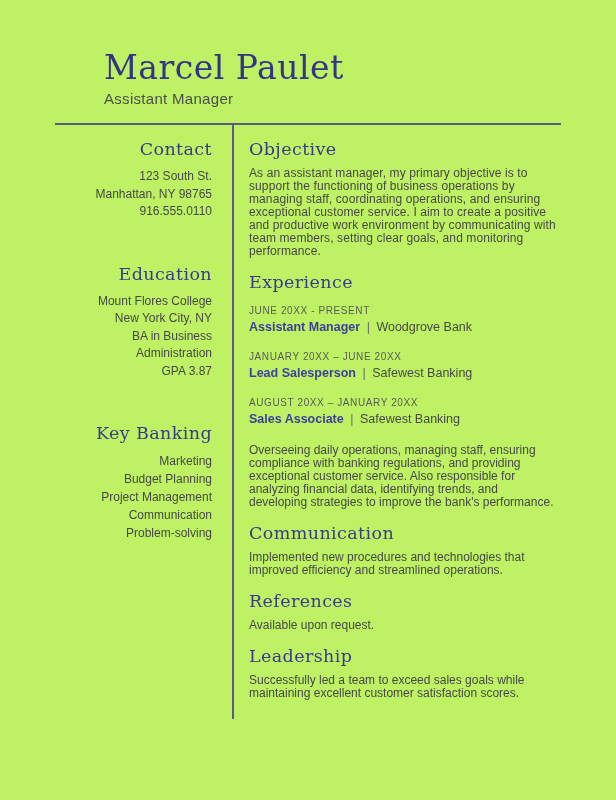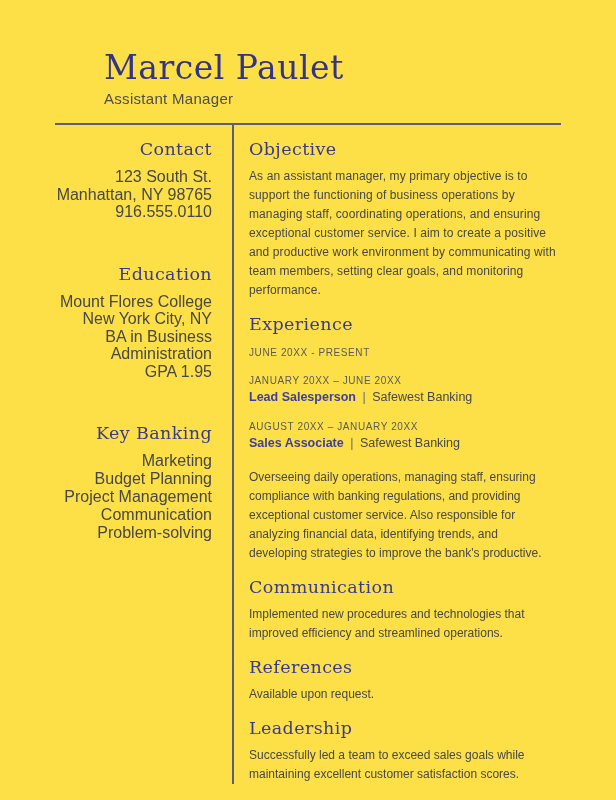--- a/index.html
+++ b/index.html
@@ -5,21 +5,21 @@
   * { margin: 0; padding: 0; box-sizing: border-box; }
   html, body { background: #ffffff; }
   body {
     width: 616px;
     height: 800px;
     font-family: "Liberation Sans", sans-serif;
     color: #474747;
     overflow: hidden;
     position: relative;
   }
-  .page { width: 616px; height: 800px; background: #fde047; }
+  .page { width: 616px; height: 800px; background: #bef264; }
 
   
   .header { padding: 50px 0 0 104px; }
   .name {
     font-family: "DejaVu Serif", "Liberation Serif", serif;
     font-weight: 400;
     font-size: 33px;
     letter-spacing: 0.5px;
     color: #333387;
     line-height: 1.1;
@@ -68,30 +68,30 @@
     font-family: "DejaVu Serif", "Liberation Serif", serif;
     font-weight: 400;
     font-size: 17.5px;
     letter-spacing: 0.4px;
     color: #3a3a8c;
   }
 
   
   .left-col .section { margin-top: 14px; }
   .left-col .section + .section { margin-top: 43px; text-align: right; }
-  .side-lines { margin-top: 9px; font-size: 16px; color: #474747; }
+  .side-lines { margin-top: 9px; font-size: 12px; color: #474747; }
   .side-lines div { line-height: 17.5px; }
   .left-col .section.skills .side-lines div { line-height: 18px; }
 
   
   .right-col .section { margin-top: 14px; }
   .body-par {
     margin-top: 8px;
     font-size: 12px;
-    line-height: 19px;
+    line-height: 13px;
     color: #474747;
     text-align: left;
   }
   .sec-objective .body-par { letter-spacing: 0.1px; }
 
   .sec-experience { margin-top: 19px; }
   .job { margin-top: 12px; }
   .job:first-of-type { margin-top: 10px; }
   .job + .job { margin-top: 15px; }
   .job-dates {
@@ -134,21 +134,21 @@
           <div>916.555.0110</div>
         </div>
       </div>
 
       <div class="section">
         <div class="section-heading">Education</div>
         <div class="side-lines">
           <div>Mount Flores College</div>
           <div>New York City, NY</div>
           <div>BA in Business Administration</div>
-          <div>GPA 1.95</div>
+          <div>GPA 3.87</div>
         </div>
       </div>
 
       <div class="section skills">
         <div class="section-heading">Key Banking</div>
         <div class="side-lines">
           <div>Marketing</div>
           <div>Budget Planning</div>
           <div>Project Management</div>
           <div>Communication</div>
@@ -165,41 +165,46 @@
       <div class="section sec-objective">
         <div class="section-heading">Objective</div>
         <div class="body-par">As an assistant manager, my primary objective is to support the functioning of business operations by managing staff, coordinating operations, and ensuring exceptional customer service. I aim to create a positive and productive work environment by communicating with team members, setting clear goals, and monitoring performance.</div>
       </div>
 
       <div class="section sec-experience">
         <div class="section-heading">Experience</div>
 
         <div class="job">
           <div class="job-dates">JUNE 20XX - PRESENT</div>
+          <div class="job-line">
+            <span class="job-title">Assistant Manager</span>
+            <span class="job-sep">|</span>
+            <span class="job-company">Woodgrove Bank</span>
+          </div>
         </div>
 
         <div class="job">
           <div class="job-dates">JANUARY 20XX – JUNE 20XX</div>
           <div class="job-line">
             <span class="job-title">Lead Salesperson</span>
             <span class="job-sep">|</span>
             <span class="job-company">Safewest Banking</span>
           </div>
         </div>
 
         <div class="job">
           <div class="job-dates">AUGUST 20XX – JANUARY 20XX</div>
           <div class="job-line">
             <span class="job-title">Sales Associate</span>
             <span class="job-sep">|</span>
             <span class="job-company">Safewest Banking</span>
           </div>
         </div>
 
-        <div class="body-par experience-summary">Overseeing daily operations, managing staff, ensuring compliance with banking regulations, and providing exceptional customer service. Also responsible for analyzing financial data, identifying trends, and developing strategies to improve the bank's productive.</div>
+        <div class="body-par experience-summary">Overseeing daily operations, managing staff, ensuring compliance with banking regulations, and providing exceptional customer service. Also responsible for analyzing financial data, identifying trends, and developing strategies to improve the bank's performance.</div>
       </div>
 
       <div class="section sec-communication">
         <div class="section-heading">Communication</div>
         <div class="body-par">Implemented new procedures and technologies that improved efficiency and streamlined operations.</div>
       </div>
 
       <div class="section sec-references">
         <div class="section-heading">References</div>
         <div class="body-par">Available upon request.</div>

